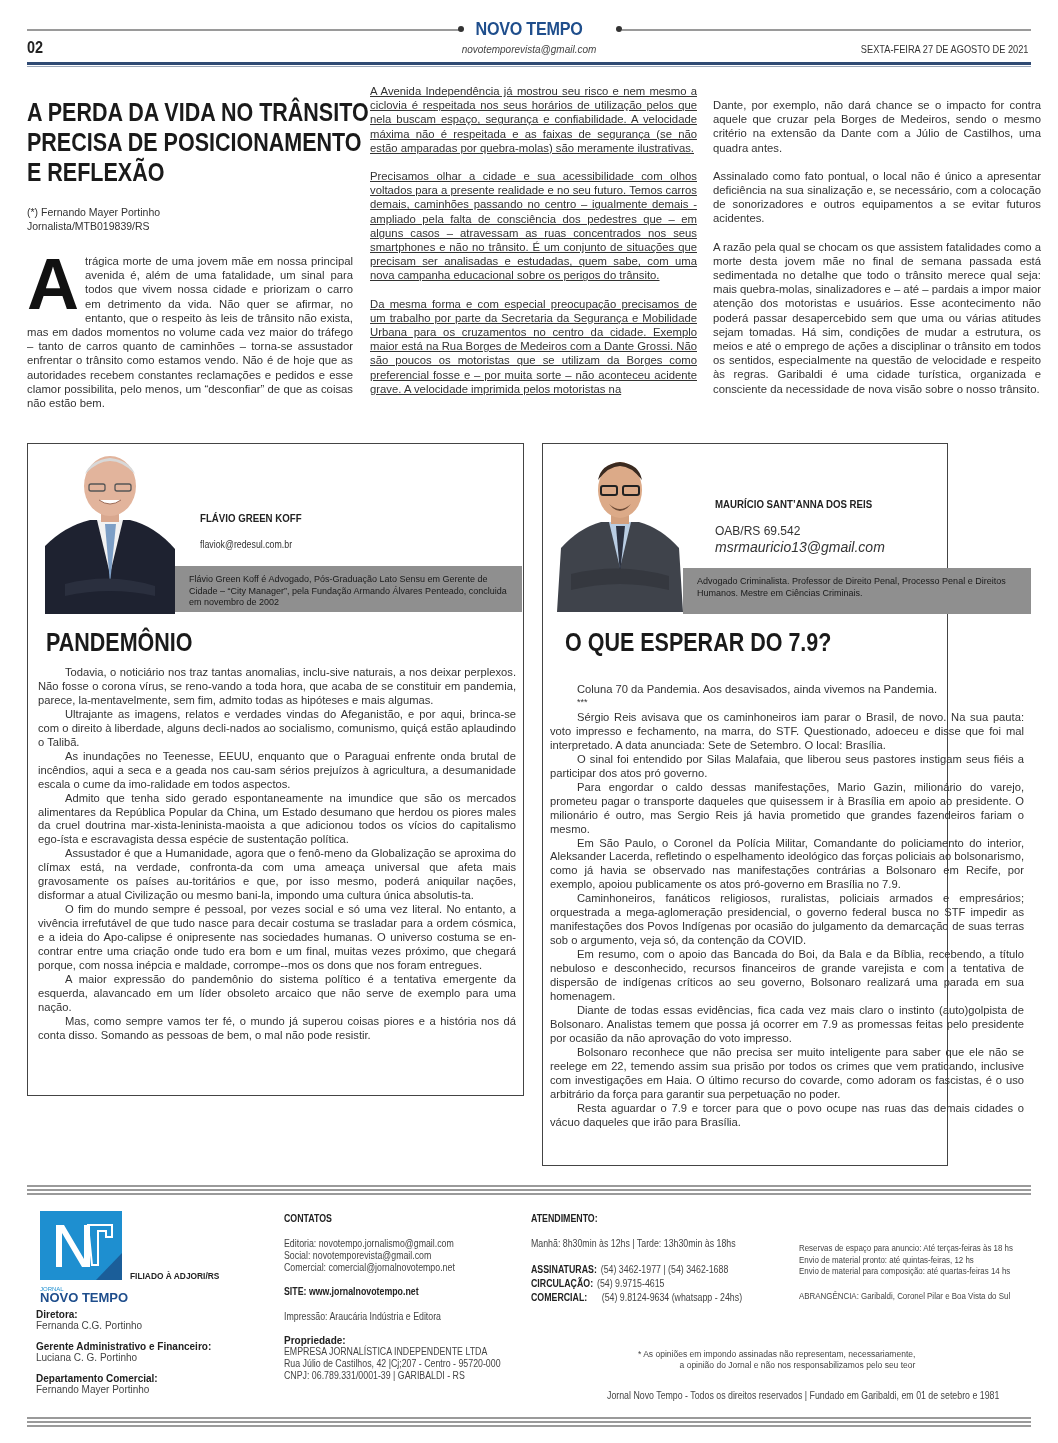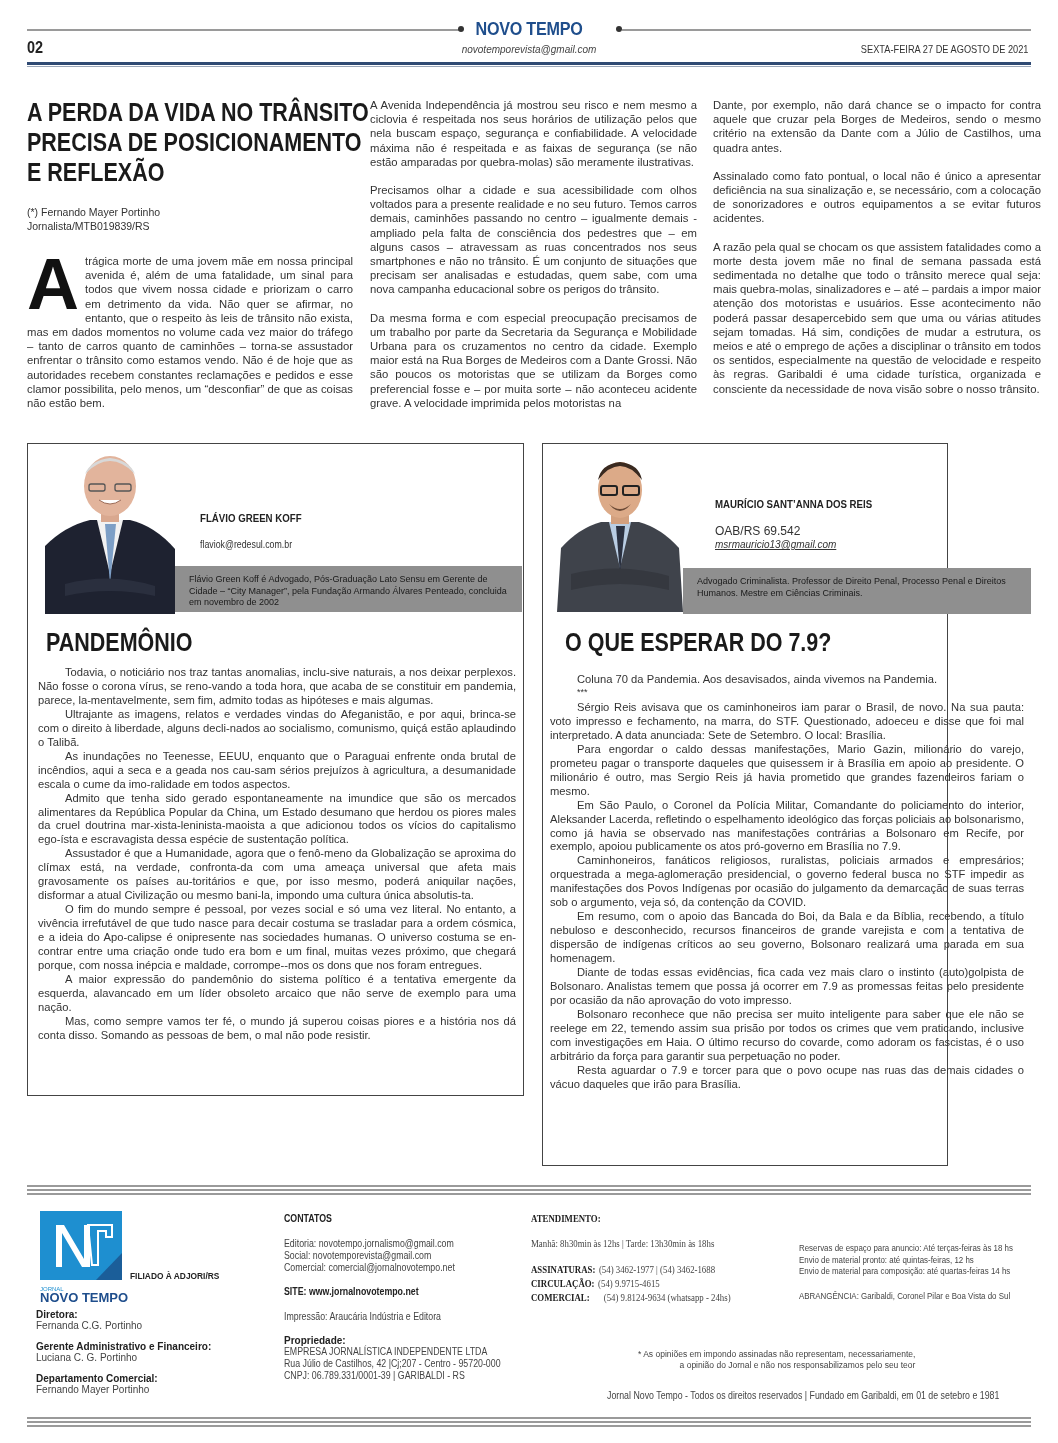--- a/index.html
+++ b/index.html
@@ -64,21 +64,21 @@
   <div>E REFLEXÃO</div>
 </div>
 <div class="byline">
   <div>(*) Fernando Mayer Portinho</div>
   <div>Jornalista/MTB019839/RS</div>
 </div>
 <div class="col" style="left:27px;top:254px;width:326px;">
   <span class="dropcap">A</span>
   <span>trágica morte de uma jovem mãe em nossa principal avenida é, além de uma fatalidade, um sinal para todos que vivem nossa cidade e priorizam o carro em detrimento da vida. Não quer se afirmar, no entanto, que o respeito às leis de trânsito não exista, mas em dados momentos no volume cada vez maior do tráfego – tanto de carros quanto de caminhões – torna-se assustador enfrentar o trânsito como estamos vendo. Não é de hoje que as autoridades recebem constantes reclamações e pedidos e esse clamor possibilita, pelo menos, um “desconfiar” de que as coisas não estão bem.</span>
 </div>
-<div class="col" style="left:370px;top:98px;width:327px;">
+<div class="col" style="left:370px;top:84px;width:327px;text-decoration:underline;">
   <p>A Avenida Independência já mostrou seu risco e nem mesmo a ciclovia é respeitada nos seus horários de utilização pelos que nela buscam espaço, segurança e confiabilidade. A velocidade máxima não é respeitada e as faixas de segurança (se não estão amparadas por quebra-molas) são meramente ilustrativas.</p>
   <p>Precisamos olhar a cidade e sua acessibilidade com olhos voltados para a presente realidade e no seu futuro. Temos carros demais, caminhões passando no centro – igualmente demais - ampliado pela falta de consciência dos pedestres que – em alguns casos – atravessam as ruas concentrados nos seus smartphones e não no trânsito. É um conjunto de situações que precisam ser analisadas e estudadas, quem sabe, com uma nova campanha educacional sobre os perigos do trânsito.</p>
   <p>Da mesma forma e com especial preocupação precisamos de um trabalho por parte da Secretaria da Segurança e Mobilidade Urbana para os cruzamentos no centro da cidade. Exemplo maior está na Rua Borges de Medeiros com a Dante Grossi. Não são poucos os motoristas que se utilizam da Borges como preferencial fosse e – por muita sorte – não aconteceu acidente grave. A velocidade imprimida pelos motoristas na</p>
 </div>
 <div class="col" style="left:713px;top:98px;width:328px;">
   <p>Dante, por exemplo, não dará chance se o impacto for contra aquele que cruzar pela Borges de Medeiros, sendo o mesmo critério na extensão da Dante com a Júlio de Castilhos, uma quadra antes.</p>
   <p>Assinalado como fato pontual, o local não é único a apresentar deficiência na sua sinalização e, se necessário, com a colocação de sonorizadores e outros equipamentos a se evitar futuros acidentes.</p>
   <p>A razão pela qual se chocam os que assistem fatalidades como a morte desta jovem mãe no final de semana passada está sedimentada no detalhe que todo o trânsito merece qual seja: mais quebra-molas, sinalizadores e – até – pardais a impor maior atenção dos motoristas e usuários. Esse acontecimento não poderá passar desapercebido sem que uma ou várias atitudes sejam tomadas. Há sim, condições de mudar a estrutura, os meios e até o emprego de ações a disciplinar o trânsito em todos os sentidos, especialmente na questão de velocidade e respeito às regras. Garibaldi é uma cidade turística, organizada e consciente da necessidade de nova visão sobre o nosso trânsito.</p>
 </div>
 
@@ -127,29 +127,30 @@
       <ellipse cx="63" cy="34" rx="22" ry="28" fill="#dcaa88"></ellipse>
       <path d="M41 24 Q63 -4 85 24 Q82 8 63 6 Q44 8 41 24 Z" fill="#3a2a20"></path>
       <rect x="44" y="30" width="16" height="9" rx="2" fill="none" stroke="#222" stroke-width="2"></rect>
       <rect x="66" y="30" width="16" height="9" rx="2" fill="none" stroke="#222" stroke-width="2"></rect>
       <path d="M52 48 Q63 58 74 48 Q63 62 52 48 Z" fill="#6b4a36"></path>
       <path d="M14 118 Q63 106 112 120 L112 134 Q63 122 14 134 Z" fill="#35383f"></path>
     </svg>
   </div>
   <div class="author" style="left:172px;top:54px;">MAURÍCIO SANT’ANNA DOS REIS</div>
   <div class="small" style="left:172px;top:80px;font-size:12px;">OAB/RS 69.542</div>
-  <div class="small" style="left:172px;top:95px;font-style:italic;font-size:10px;text-decoration:underline;">msrmauricio13@gmail.com</div>
+  <div class="small" style="left:172px;top:95px;font-style:italic;font-size:14px;">msrmauricio13@gmail.com</div>
   <div class="graybar" style="left:140px;top:124px;width:348px;height:46px;padding-top:8px;">
     <span>Advogado Criminalista. Professor de Direito Penal, Processo Penal e Direitos Humanos. Mestre em Ciências Criminais.</span>
   </div>
   <div class="op-title" style="left:22px;top:184px;">O QUE ESPERAR DO 7.9?</div>
-  <div class="op-body" style="left:7px;top:229px;width:474px;">
+  <div class="op-body" style="left:7px;top:239px;width:474px;">
     <p>Coluna 70 da Pandemia. Aos desavisados, ainda vivemos na Pandemia.</p>
     <p style="font-size:9px;line-height:11px;margin-bottom:3px;">***</p>
     <p>Sérgio Reis avisava que os caminhoneiros iam parar o Brasil, de novo. Na sua pauta: voto impresso e fechamento, na marra, do STF. Questionado, adoeceu e disse que foi mal interpretado. A data anunciada: Sete de Setembro. O local: Brasília.</p>
+    <p>O sinal foi entendido por Silas Malafaia, que liberou seus pastores instigam seus fiéis a participar dos atos pró governo.</p>
     <p>Para engordar o caldo dessas manifestações, Mario Gazin, milionário do varejo, prometeu pagar o transporte daqueles que quisessem ir à Brasília em apoio ao presidente. O milionário é outro, mas Sergio Reis já havia prometido que grandes fazendeiros fariam o mesmo.</p>
     <p>Em São Paulo, o Coronel da Polícia Militar, Comandante do policiamento do interior, Aleksander Lacerda, refletindo o espelhamento ideológico das forças policiais ao bolsonarismo, como já havia se observado nas manifestações contrárias a Bolsonaro em Recife, por exemplo, apoiou publicamente os atos pró-governo em Brasília no 7.9.</p>
     <p>Caminhoneiros, fanáticos religiosos, ruralistas, policiais armados e empresários; orquestrada a mega-aglomeração presidencial, o governo federal busca no STF impedir as manifestações dos Povos Indígenas por ocasião do julgamento da demarcação de suas terras sob o argumento, veja só, da contenção da COVID.</p>
     <p>Em resumo, com o apoio das Bancada do Boi, da Bala e da Bíblia, recebendo, a título nebuloso e desconhecido, recursos financeiros de grande varejista e com a tentativa de dispersão de indígenas críticos ao seu governo, Bolsonaro realizará uma parada em sua homenagem.</p>
     <p>Diante de todas essas evidências, fica cada vez mais claro o instinto (auto)golpista de Bolsonaro. Analistas temem que possa já ocorrer em 7.9 as promessas feitas pelo presidente por ocasião da não aprovação do voto impresso.</p>
     <p>Bolsonaro reconhece que não precisa ser muito inteligente para saber que ele não se reelege em 22, temendo assim sua prisão por todos os crimes que vem praticando, inclusive com investigações em Haia. O último recurso do covarde, como adoram os fascistas, é o uso arbitrário da força para garantir sua perpetuação no poder.</p>
     <p>Resta aguardar o 7.9 e torcer para que o povo ocupe nas ruas das demais cidades o vácuo daqueles que irão para Brasília.</p>
   </div>
 </div>
 
@@ -192,21 +193,21 @@
   <div class="f-text f-narrow">Social: novotemporevista@gmail.com</div>
   <div class="f-text f-narrow" style="margin-bottom:12px;">Comercial: comercial@jornalnovotempo.net</div>
   <div class="f-label f-narrow" style="margin-bottom:14px;">SITE: www.jornalnovotempo.net</div>
   <div class="f-text f-narrow" style="margin-bottom:12px;">Impressão: Araucária Indústria e Editora</div>
   <div class="f-label"><span>Propriedade</span>:</div>
   <div class="f-text f-narrow">EMPRESA JORNALÍSTICA INDEPENDENTE LTDA</div>
   <div class="f-text f-narrow">Rua Júlio de Castilhos, 42 |Cj;207 - Centro - 95720-000</div>
   <div class="f-text f-narrow">CNPJ: 06.789.331/0001-39 | GARIBALDI - RS</div>
 </div>
 
-<div class="abs" style="left:531px;top:1213px;width:260px;font-family:Liberation Serif, serif;">
+<div class="abs" style="left:531px;top:1213px;width:260px;">
   <div class="f-label f-narrow" style="margin-bottom:14px;">ATENDIMENTO:</div>
   <div class="f-text f-narrow" style="margin-bottom:12px;">Manhã: 8h30min às 12hs | Tarde: 13h30min às 18hs</div>
   <div class="f-narrow" style="line-height:12px;">
     <span class="f-label">ASSINATURAS:</span>
     <span class="f-text">(54) 3462-1977 | (54) 3462-1688</span>
   </div>
   <div class="f-narrow" style="line-height:12px;">
     <span class="f-label">CIRCULAÇÃO:</span>
     <span class="f-text">(54) 9.9715-4615</span>
   </div>

